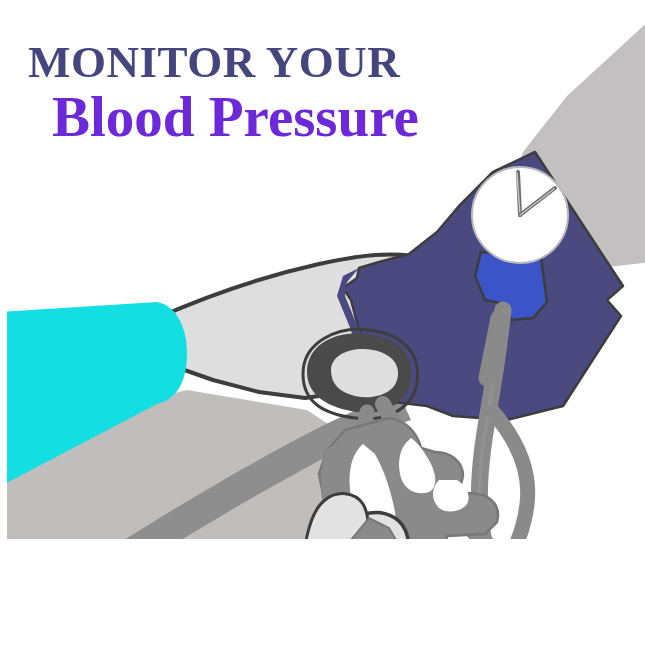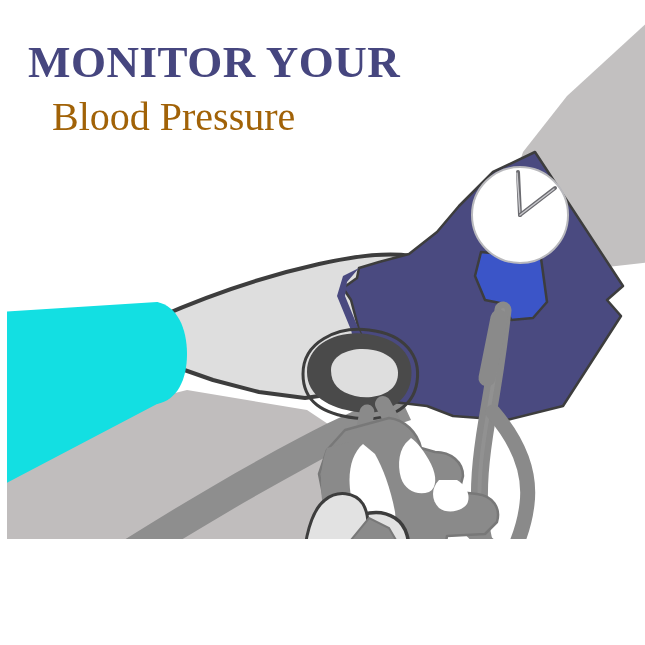--- a/index.html
+++ b/index.html
@@ -42,25 +42,25 @@
     line-height: 46px;
     letter-spacing: 0.5px;
     color: #46467f;
     white-space: nowrap;
   }
   .title-line-2 {
     position: absolute;
     left: 45px;
     top: 85px;
     font-family: "Liberation Serif", "DejaVu Serif", serif;
-    font-weight: normal;
-    font-size: 40px;
+    font-weight: bold;
+    font-size: 57px;
     line-height: 64px;
     letter-spacing: 0px;
-    color: #a16207;
+    color: #6d28d9;
     white-space: nowrap;
   }
 </style>
 </head>
 <body>
 
 <div id="poster">
 
   <svg id="artwork" viewBox="0 0 645 645" xmlns="http://www.w3.org/2000/svg">
 

